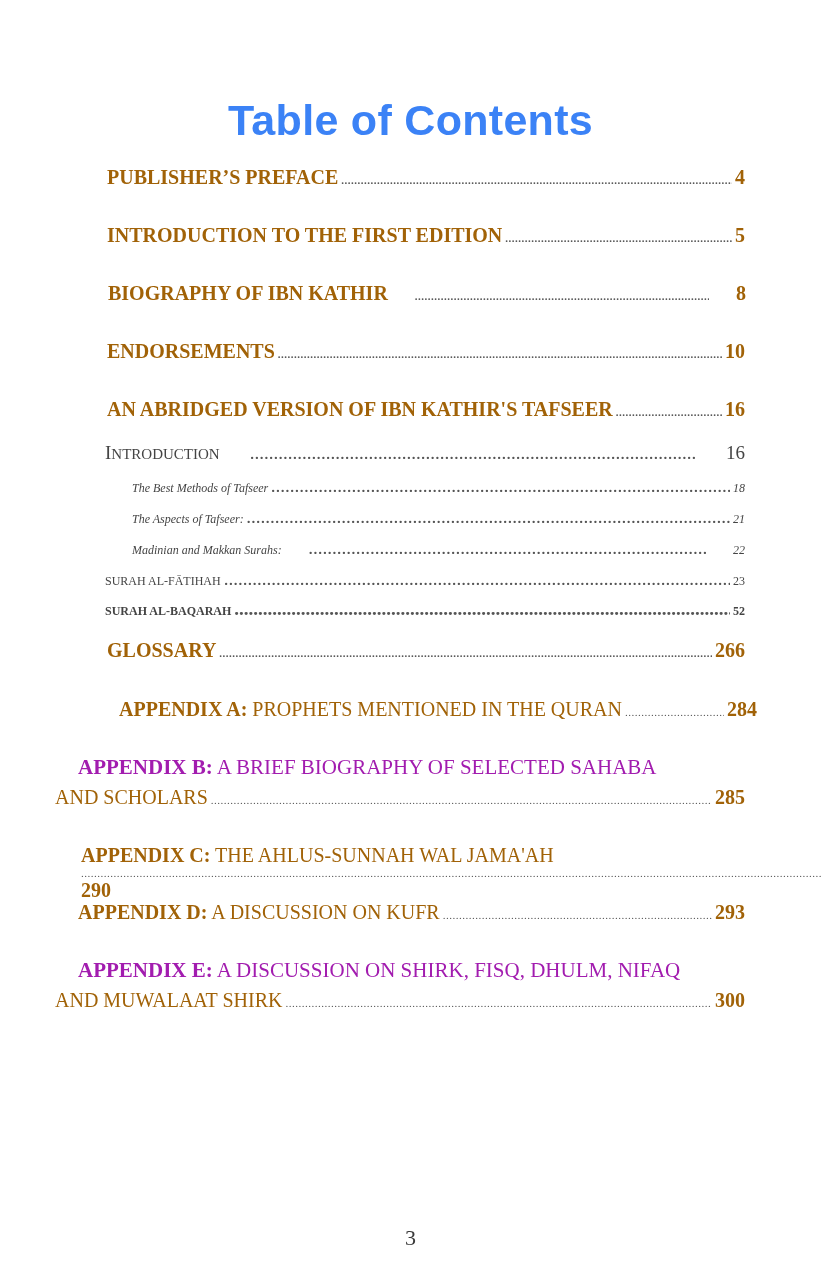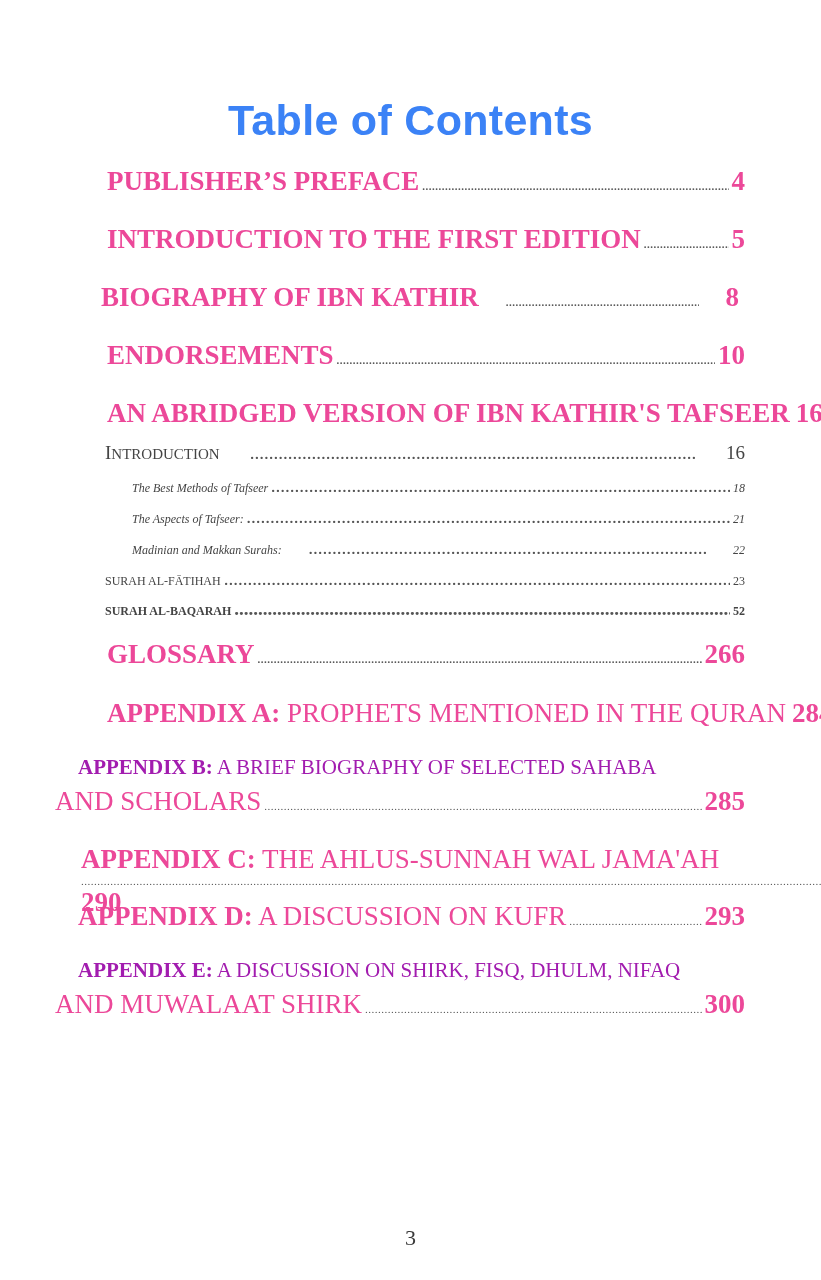--- a/index.html
+++ b/index.html
@@ -7,21 +7,21 @@
     width:821px; height:1280px; background:#ffffff; position:relative; overflow:hidden;
     color:#3a3a3a; font-family:"Liberation Serif", serif;
   }
   .title {
     position:absolute; left:0; width:821px; top:96px; text-align:center;
     font-family:"Liberation Sans", sans-serif; font-weight:bold; font-size:43px;
     color:#3b82f6; letter-spacing:0.3px;
   }
   .row {
     position:absolute; display:flex; align-items:baseline; white-space:nowrap;
-    font-size:27px; color:#ec4899;
+    font-size:20px; color:#a16207;
   }
   .row .label { flex:0 0 auto; }
   .row .dots {
     flex:1 1 auto; overflow:hidden; margin:0 3px; color:#555;
     font-size:11px; letter-spacing:0.5px;
   }
   .row .dots::before {
     content:"....................................................................................................................................................................................................................................................................................................................";
   }
   .row .page { flex:0 0 auto; }
@@ -49,21 +49,21 @@
   <span class="dots"></span>
   <span class="page">4</span>
 </div>
 
 <div class="row b" style="left:107px; width:638px; top:224px;">
   <span class="label">INTRODUCTION TO THE FIRST EDITION</span>
   <span class="dots"></span>
   <span class="page">5</span>
 </div>
 
-<div class="row b" style="left:101px; width:638px; top:282px;gap:24px;">
+<div class="row b" style="left:108px; width:638px; top:282px;gap:24px;">
   <span class="label">BIOGRAPHY OF IBN KATHIR</span>
   <span class="dots"></span>
   <span class="page">8</span>
 </div>
 
 <div class="row b" style="left:107px; width:638px; top:340px;">
   <span class="label">ENDORSEMENTS</span>
   <span class="dots"></span>
   <span class="page">10</span>
 </div>
@@ -109,21 +109,21 @@
   <span class="dots"></span>
   <span class="page">52</span>
 </div>
 
 <div class="row b" style="left:107px; width:638px; top:639px;">
   <span class="label">GLOSSARY</span>
   <span class="dots"></span>
   <span class="page b">266</span>
 </div>
 
-<div class="row" style="left:107px; width:638px; top:698px;">
+<div class="row" style="left:119px; width:638px; top:698px;">
   <span class="label"><span class="b">APPENDIX A:</span><span> PROPHETS MENTIONED IN THE QURAN</span></span>
   <span class="dots"></span>
   <span class="page b">284</span>
 </div>
 
 <div class="cont-first" style="left:78px; top:755px;">
   <span class="b">APPENDIX B:</span><span> A BRIEF BIOGRAPHY OF SELECTED SAHABA</span>
 </div>
 <div class="row" style="left:55px; width:690px; top:786px;">
   <span class="label">AND SCHOLARS</span>

